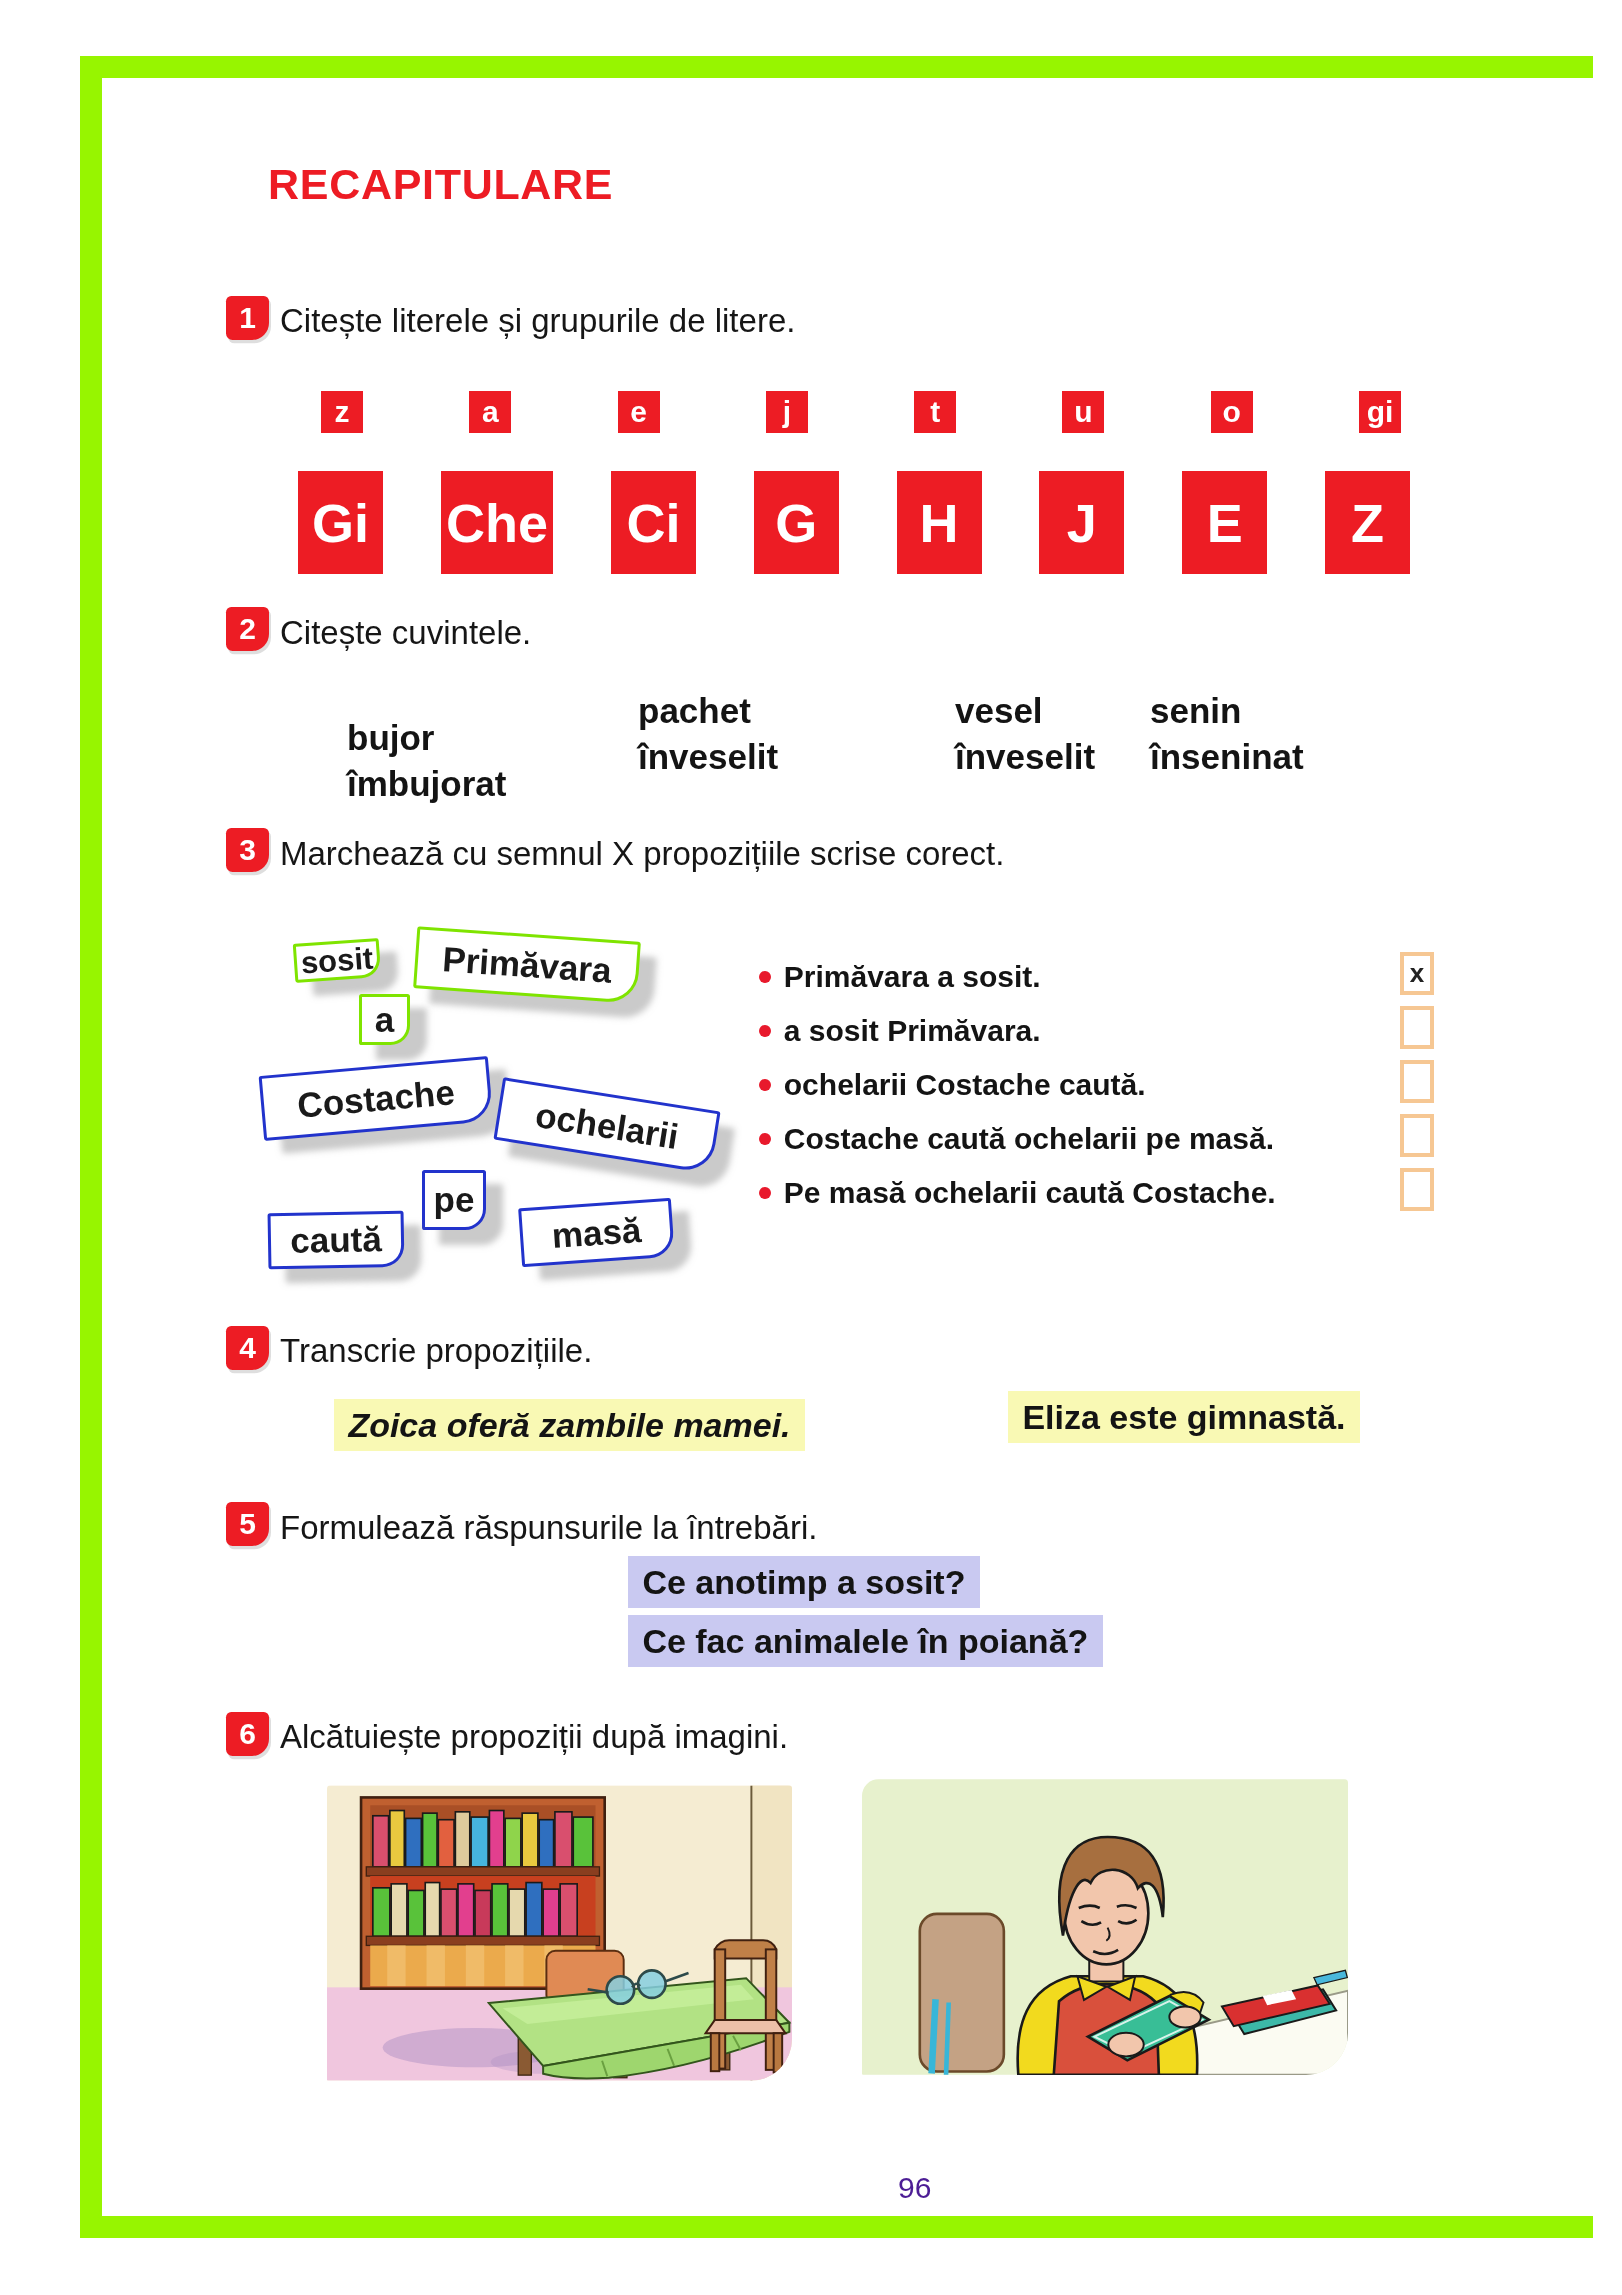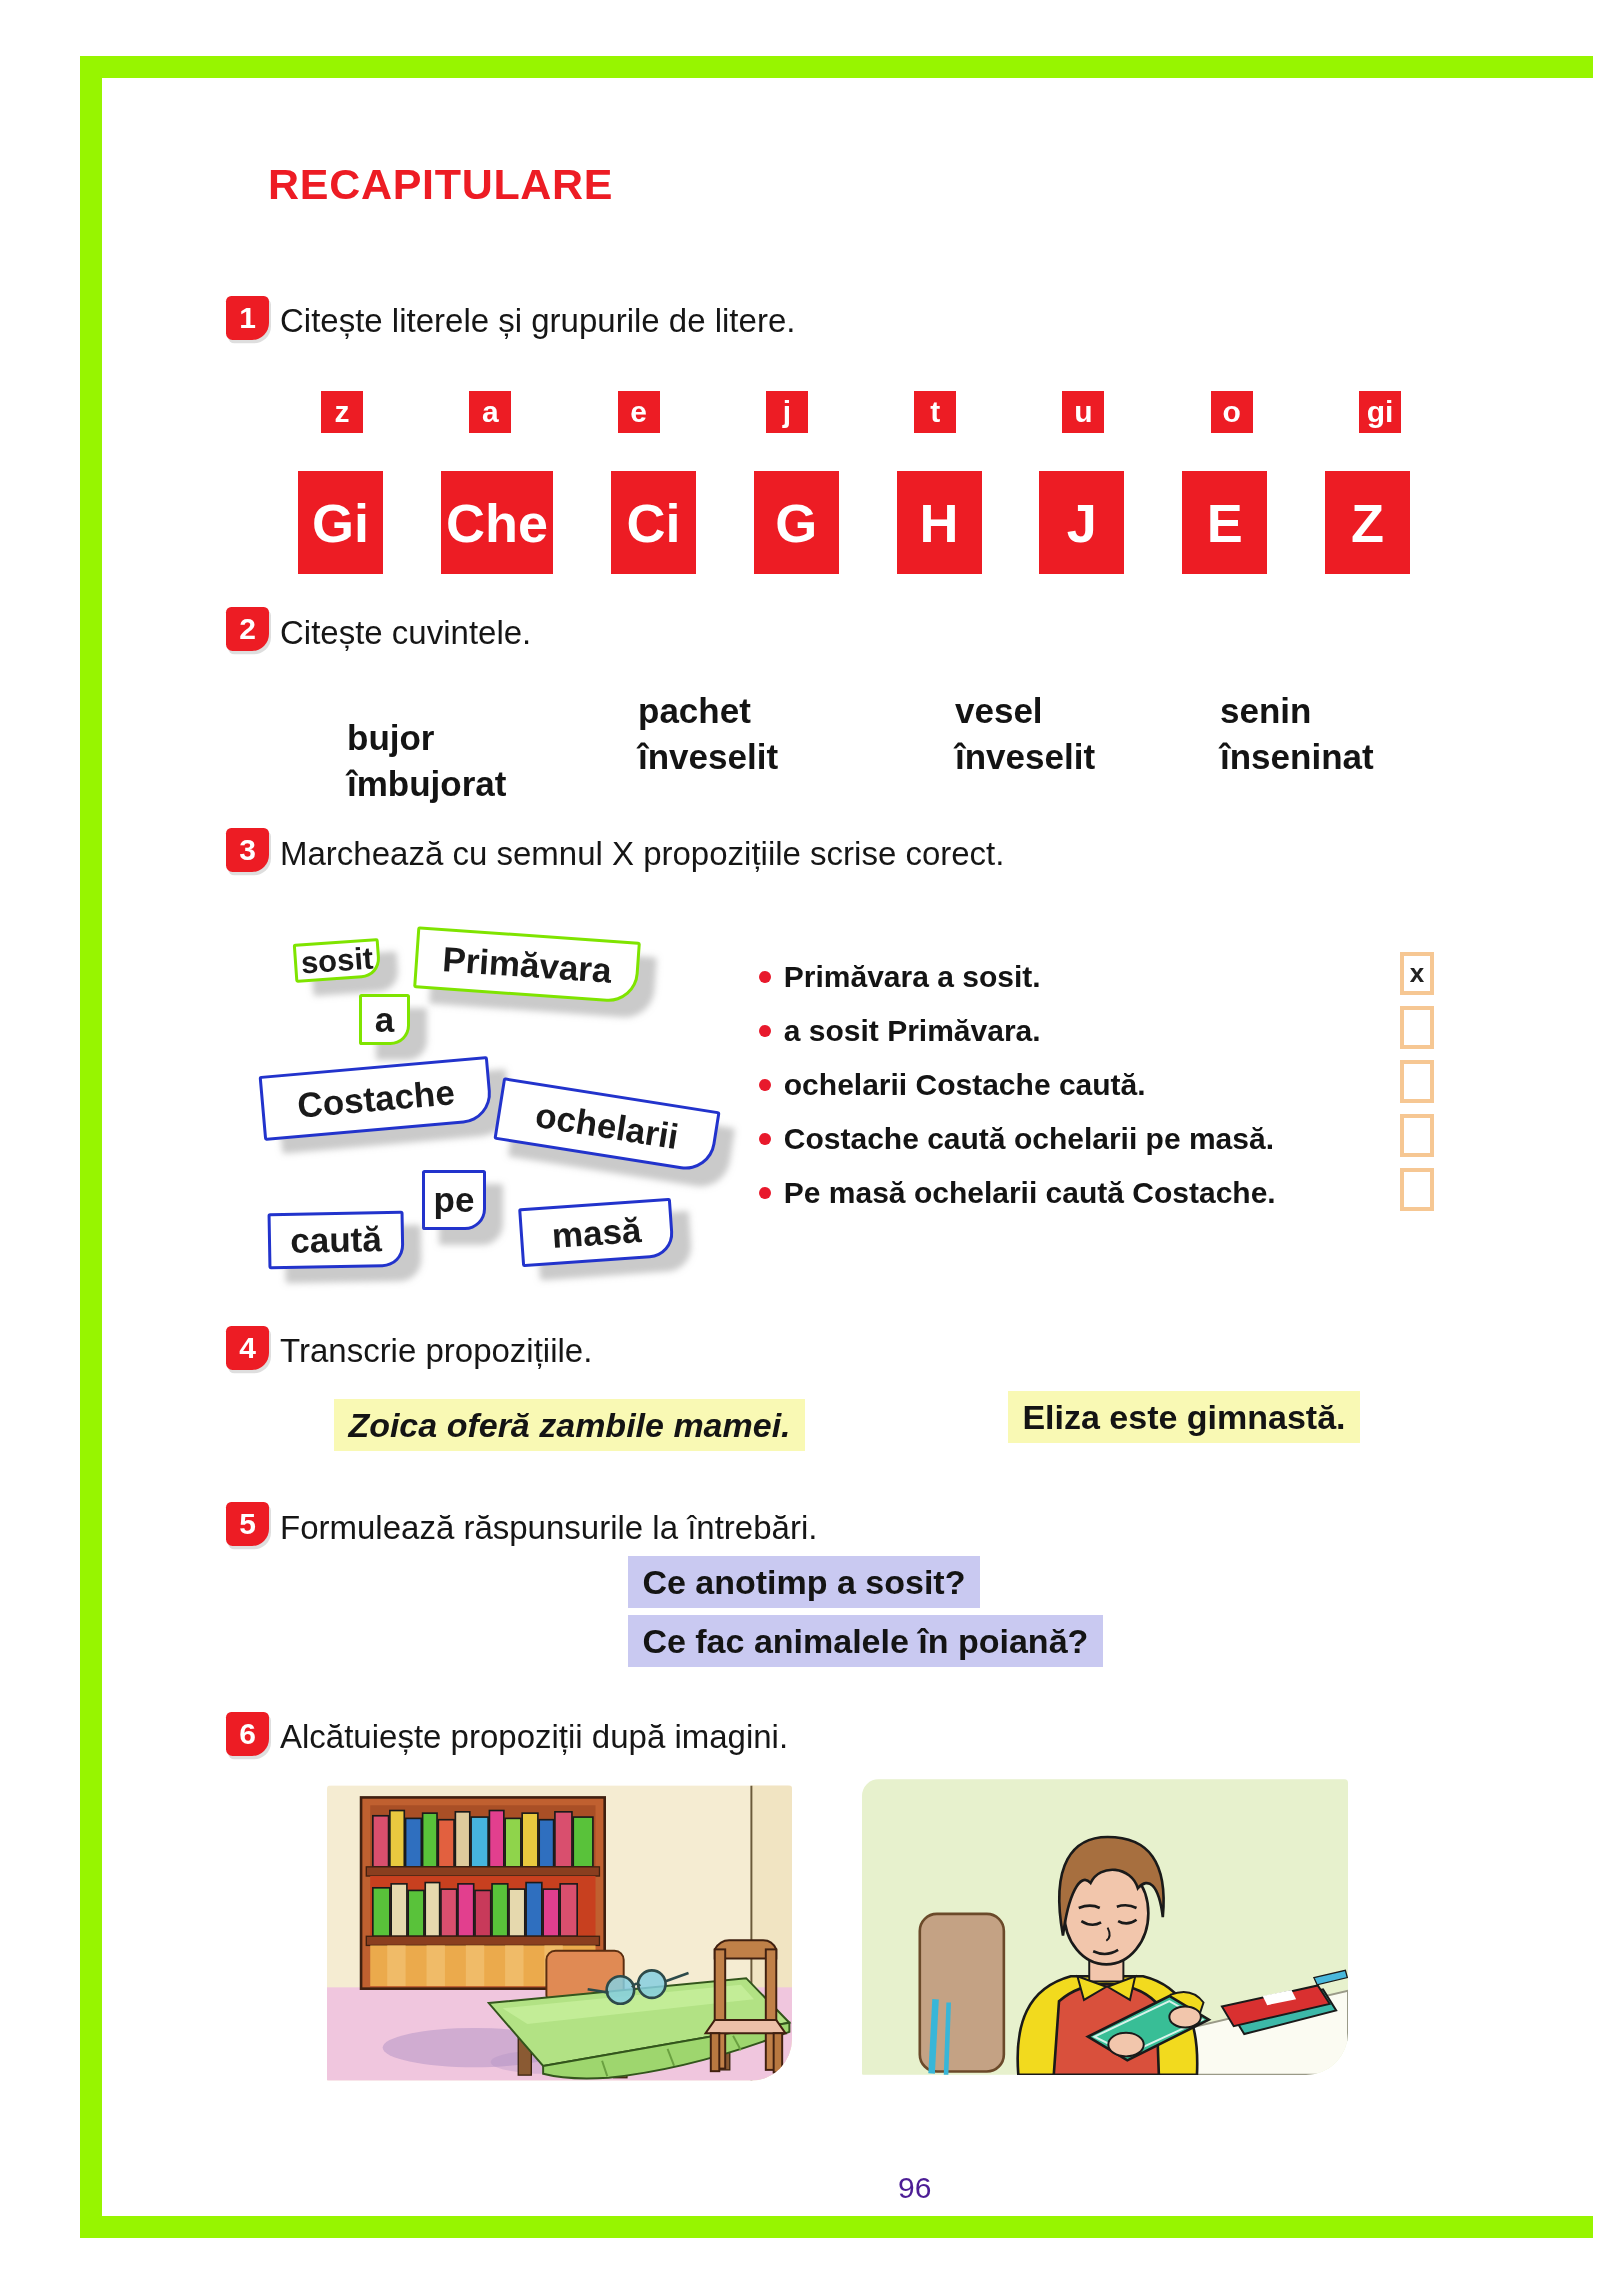--- a/index.html
+++ b/index.html
@@ -103,21 +103,21 @@
     <div>îmbujorat</div>
   </div>
   <div class="wordcol" style="left:638px;top:688px;">
     <div>pachet</div>
     <div>înveselit</div>
   </div>
   <div class="wordcol" style="left:955px;top:688px;">
     <div>vesel</div>
     <div>înveselit</div>
   </div>
-  <div class="wordcol" style="left:1220px;top:688px;">
+  <div class="wordcol" style="left:1150px;top:688px;">
     <div>senin</div>
     <div>înseninat</div>
   </div>
 
   <div class="badge" style="left:226px;top:828px;">3</div>
   <div class="instr" style="left:280px;top:835px;">Marchează cu semnul X propozițiile scrise corect.</div>
 
   <div class="cards">
     <div class="card green" style="left:36px;top:11.8px;width:86px;height:39px;font-size:31px;transform:rotate(-4deg);border-radius:2.6px 2.6px 19.6px 2.6px;">sosit</div>
     <div class="card green" style="left:157px;top:5.2px;width:224px;height:62px;transform:rotate(4deg);">Primăvara</div>

